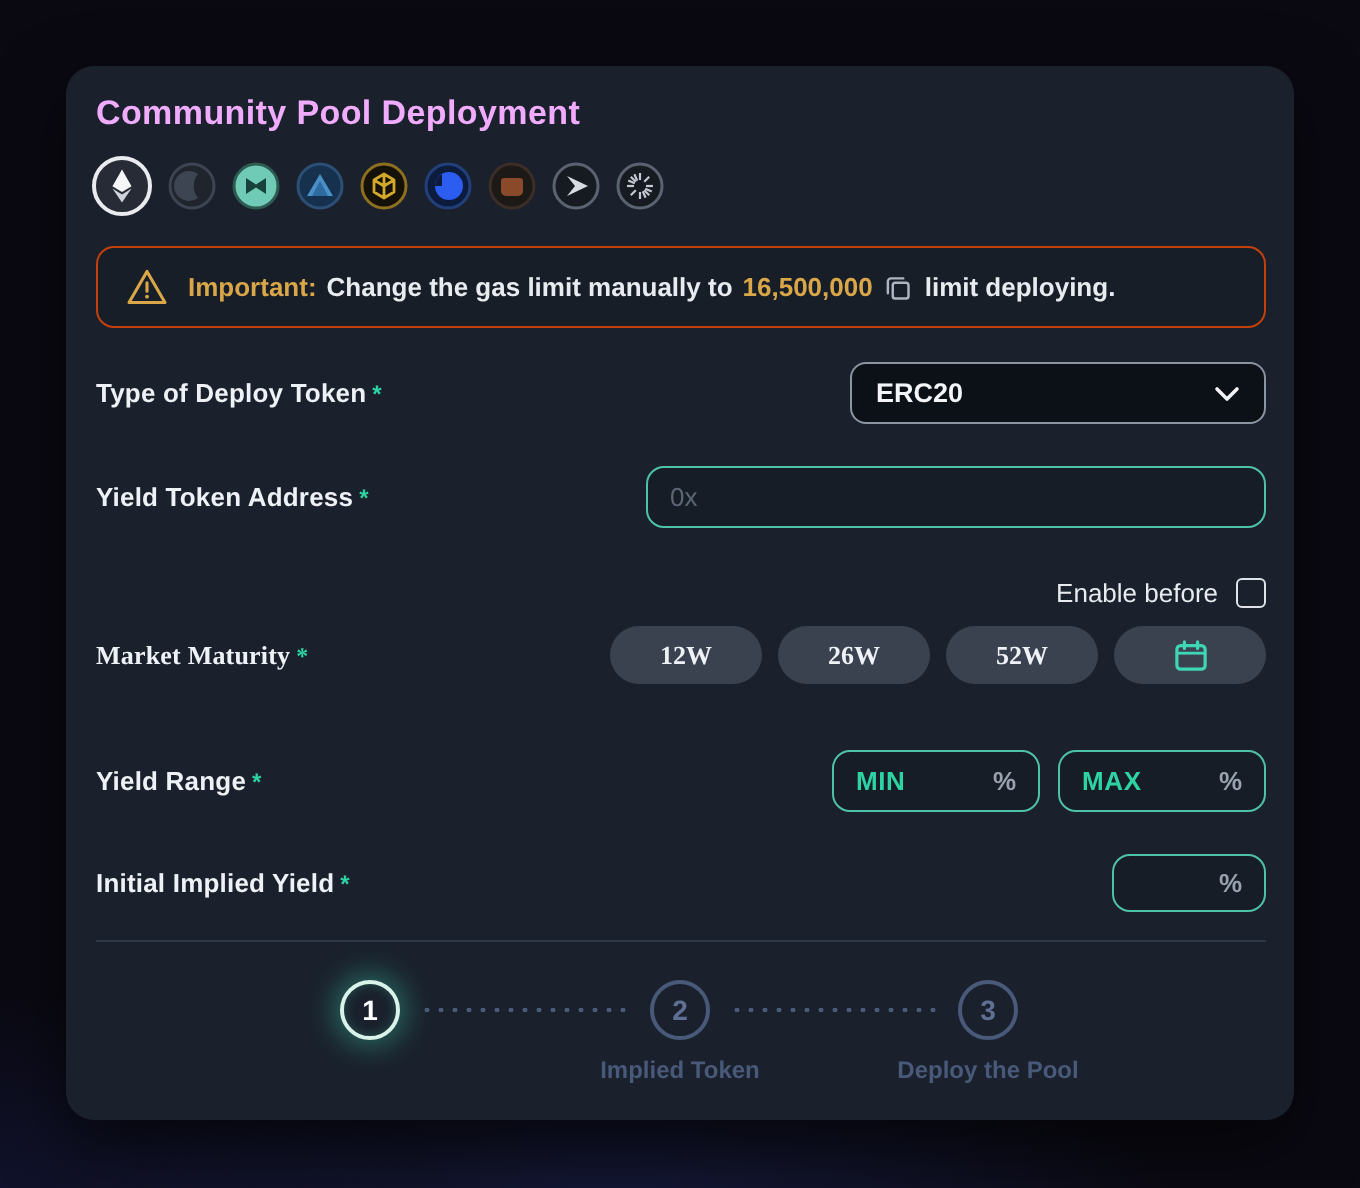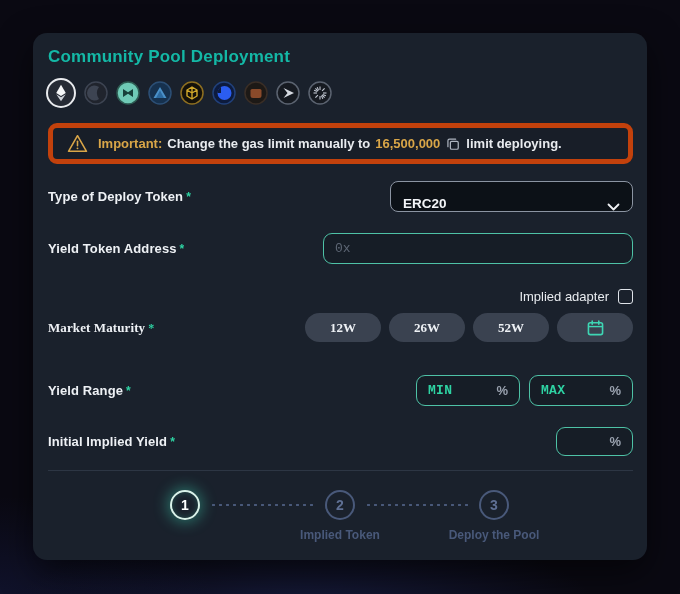--- a/index.html
+++ b/index.html
@@ -15,55 +15,55 @@
       radial-gradient(ellipse 420px 120px at 45% 103%, rgba(36,48,110,.45), transparent 70%),
       radial-gradient(ellipse 300px 140px at 0% 100%, rgba(28,36,90,.35), transparent 70%);
   }
   .card {
     position:absolute; left:33px; top:33px; width:614px; height:527px;
     background:#1a212c; border-radius:14px;
     box-shadow:0 12px 34px rgba(0,0,0,.55);
   }
   .card-title {
     position:absolute; left:15px; top:14px;
-    color:#14b8a6; font-size:17px; font-weight:700; letter-spacing:.2px;
+    color:#f0abfc; font-size:17px; font-weight:700; letter-spacing:.2px;
   }
   
   .chains { position:absolute; left:13px; top:45px; display:flex; align-items:center; gap:8px; }
   .chain { width:24px; height:24px; border-radius:50%; display:flex; align-items:center; justify-content:center; cursor:pointer; }
   .chain svg { width:24px; height:24px; display:block; }
   .chain.selected { width:30px; height:30px; border:2px solid #e9ebee; background:#262b35; }
   .chain.selected svg { width:22px; height:22px; }
   
   .banner {
     position:absolute; left:15px; right:14px; top:90px; height:41px;
-    border:5px solid #c2410c; border-radius:9px;
+    border:1px solid #c2410c; border-radius:9px;
     display:flex; align-items:center; gap:10px; padding:12px 14px;
     background:rgba(0,0,0,.07);
   }
   .banner .warn-svg { flex:0 0 auto; }
   .banner-text { font-size:13px; color:#e8ebef; font-weight:600; display:flex; align-items:center; gap:5px; white-space:nowrap; }
   .amber { color:#d9a648; font-weight:700; }
   .copy-btn { display:inline-flex; cursor:pointer; margin:0 1px; }
   
   .row { position:absolute; left:15px; right:14px; display:flex; align-items:center; justify-content:space-between; }
   .f-label { font-size:13px; font-weight:700; color:#eef1f5; letter-spacing:.1px; }
   .req { color:#2ed3a3; font-weight:700; margin-left:3px; font-size:12px; }
   .select {
-    width:243px; height:31px; background:#0c1117; border:1px solid #8b94a2; border-radius:8px;
-    display:flex; align-items:flex-end; justify-content:space-between; padding:0 12px; cursor:pointer;
+    width:208px; height:31px; background:#0c1117; border:1px solid #8b94a2; border-radius:8px;
+    display:flex; align-items:center; justify-content:space-between; padding:0 12px; cursor:pointer;
   }
   .select-value { color:#f3f5f8; font-size:13.5px; font-weight:700; }
   .t-input {
     height:31px; border:1px solid #4ec2a6; border-radius:9px; background:rgba(0,0,0,.12);
     display:flex; align-items:center; padding:0 11px;
   }
   .t-input input {
     background:transparent; border:none; outline:none; color:#e8ebef;
-    font-size:13px; width:100%; font-family:Liberation Mono, monospace;
+    font-size:13px; width:100%; font-family:Liberation Sans, sans-serif;
   }
   .t-input input::placeholder { color:#5d6674; font-weight:500; }
   .t-input.accent input::placeholder { color:#2ed3a3; font-weight:700; letter-spacing:.3px; }
   .addr { width:310px; }
   .pct { color:#9aa2af; font-size:13px; font-weight:700; padding-left:6px; }
   .minmax { width:104px; }
   .iiy { width:77px; height:29px; }
   .adapter-wrap { display:flex; align-items:center; gap:9px; margin-left:auto; }
   .adapter-label { font-size:13px; color:#e8ebef; font-weight:500; }
   .checkbox { width:15px; height:15px; border:1.6px solid #dfe3e9; border-radius:3px; background:transparent; cursor:pointer; }
@@ -212,21 +212,21 @@
     <div class="f-label">
       <span>Yield Token Address</span><span class="req">*</span>
     </div>
     <div class="t-input addr">
       <input type="text" placeholder="0x" style="">
     </div>
   </div>
 
   <div class="row" style="top:254px; height:18px;">
     <div class="adapter-wrap">
-      <span class="adapter-label">Implied adapter</span>
+      <span class="adapter-label">Enable before</span>
       <span class="checkbox"></span>
     </div>
   </div>
 
   <div class="row" style="top:280px; height:29px;font-family:Liberation Serif, serif;">
     <div class="f-label">
       <span>Market Maturity</span><span class="req">*</span>
     </div>
     <div class="pills">
       <div class="pill">12W</div>

